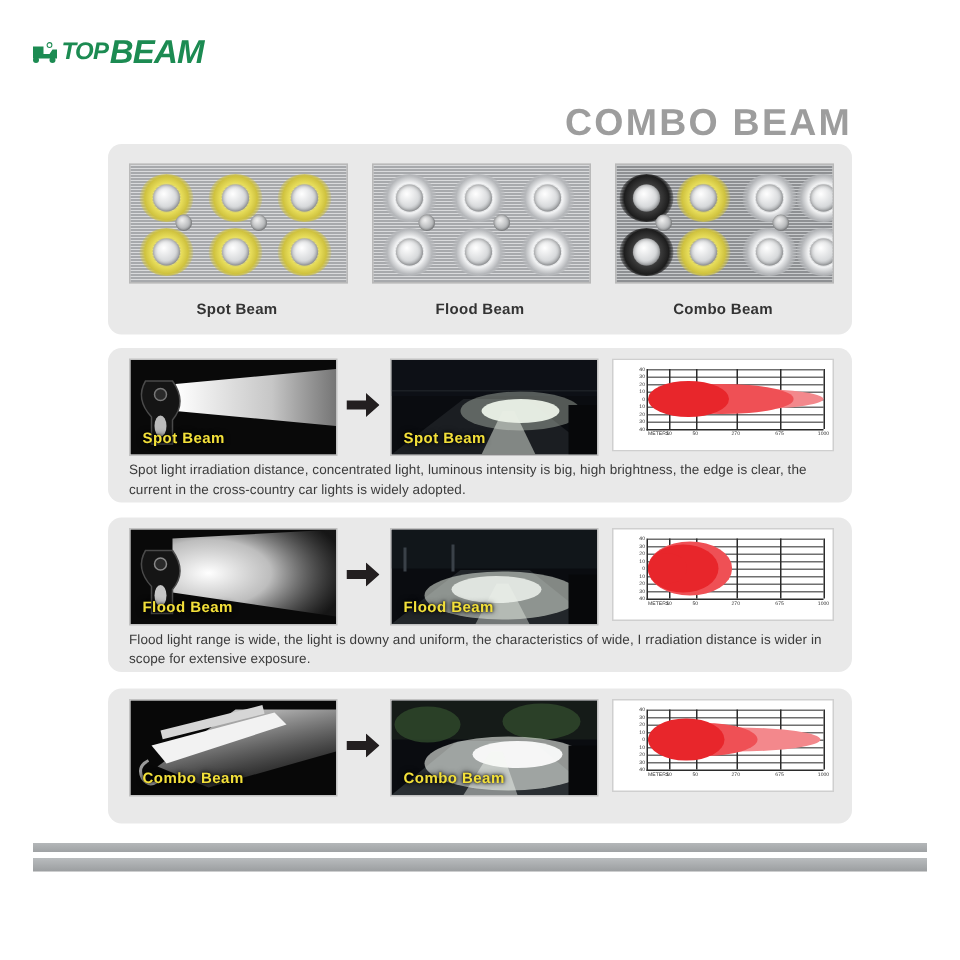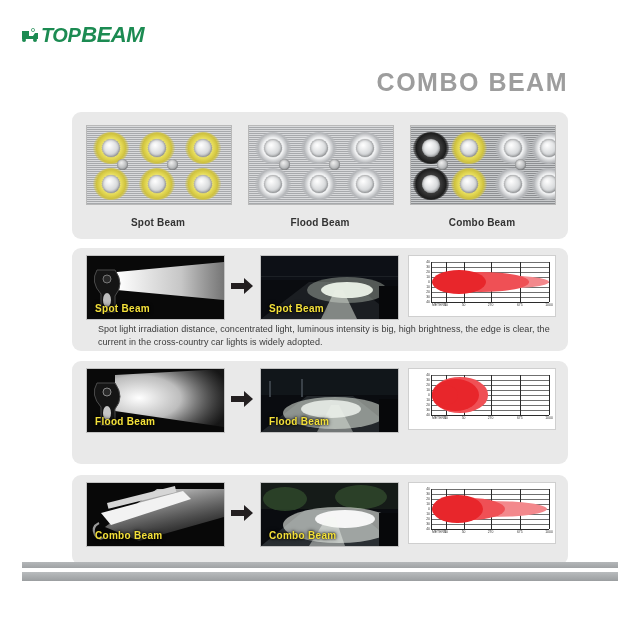--- a/index.html
+++ b/index.html
@@ -15,37 +15,36 @@
     position:absolute;left:20px;top:22px;
     font-size:21px;font-weight:bold;font-style:italic;
     color:#1c8b52;letter-spacing:-0.5px;
     display:flex;align-items:center;gap:1px;
   }
   .logo .cart{
     position:relative;width:20px;height:16px;display:inline-block;
   }
   .logo .cart svg{position:absolute;left:0;top:1px;}
   .logo .word{font-family:"Liberation Sans", sans-serif;}
-  .logo .top{font-size:20px;}
+  .logo .top{font-size:16px;}
   .logo .golf{font-size:22px;}
 
   
   .page-title{
     position:absolute;right:72px;top:68px;
     font-size:25px;font-weight:bold;color:#9d9d9d;
     letter-spacing:1.5px;
     font-family:"Liberation Sans", sans-serif;
   }
 
   
   .panel{
     position:absolute;
     background:#e9e9e9;
     border-radius:9px;
-    margin-top:16px;
   }
   #panel-products{left:72px;top:96px;width:496px;height:127px;}
   #panel-spot{left:72px;top:232px;width:496px;height:103px;}
   #panel-flood{left:72px;top:345px;width:496px;height:103px;}
   #panel-combo{left:72px;top:459px;width:496px;height:90px;}
 
   
   .prod{position:absolute;top:13px;width:144px;}
   .prod .img{
     width:144px;height:78px;border:1px solid #b9b9b9;
@@ -102,21 +101,21 @@
   .photo .badge{
     position:absolute;left:8px;bottom:5px;
     color:#f3e03a;font-size:10px;font-weight:bold;
     text-shadow:0 0 2px #000,0 0 4px #000;letter-spacing:0.3px;
   }
   .photo .badge.right{left:8px;}
   .arrow{
     position:absolute;width:22px;height:18px;
   }
   .row-caption{
-    position:absolute;left:26px;font-size:9px;color:#3b3b3b;
+    position:absolute;left:14px;font-size:9px;color:#3b3b3b;
     line-height:13px;letter-spacing:0.05px;width:468px;
   }
 
   
   .lampbeam{position:absolute;inset:0;background:#0a0a0a;}
 
   
   .roadnight{position:absolute;inset:0;background:#0b0d12;}
 
   
@@ -426,20 +425,21 @@
       <span class="ylab" style="top:100%">40</span>
       <span class="xlab first">METERS</span>
       <span class="xlab" style="left:12%">10</span>
       <span class="xlab" style="left:27%">50</span>
       <span class="xlab" style="left:50%">270</span>
       <span class="xlab" style="left:75%">675</span>
       <span class="xlab" style="left:100%">1000</span>
     </div>
   </div>
 
+  <div class="row-caption" style="top:75px;">Flood light range is wide, the light is downy and uniform, the characteristics of wide, I rradiation distance is wider in scope for extensive exposure.</div>
 </div>
 
 <div class="panel" id="panel-combo">
 
   <div class="photo" style="left:14px;top:7px;width:137px;height:63px;">
     <div class="lampbeam">
       <svg width="137" height="63" viewBox="0 0 137 63">
         <defs>
           <linearGradient id="cb-glow" x1="0" y1="0" x2="0.5" y2="1">
             <stop offset="0%" stop-color="#ffffff" stop-opacity="0.95"></stop>

